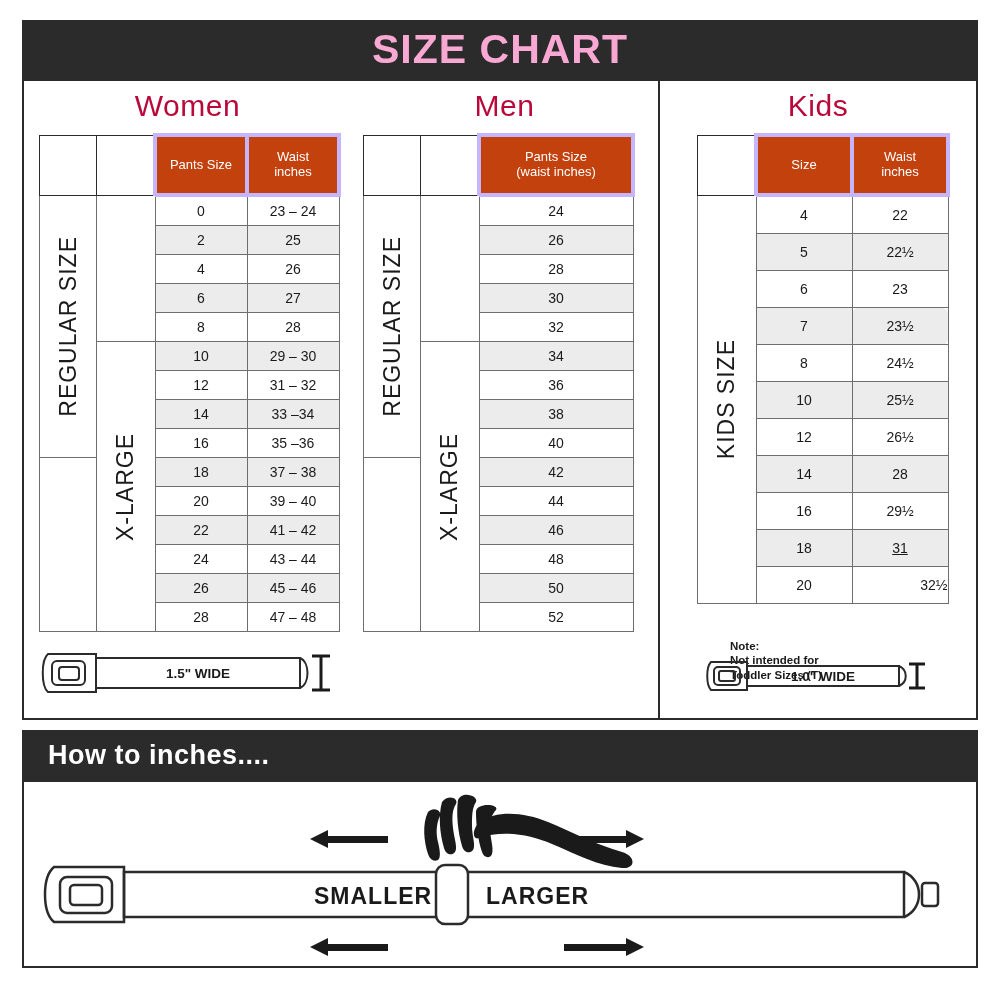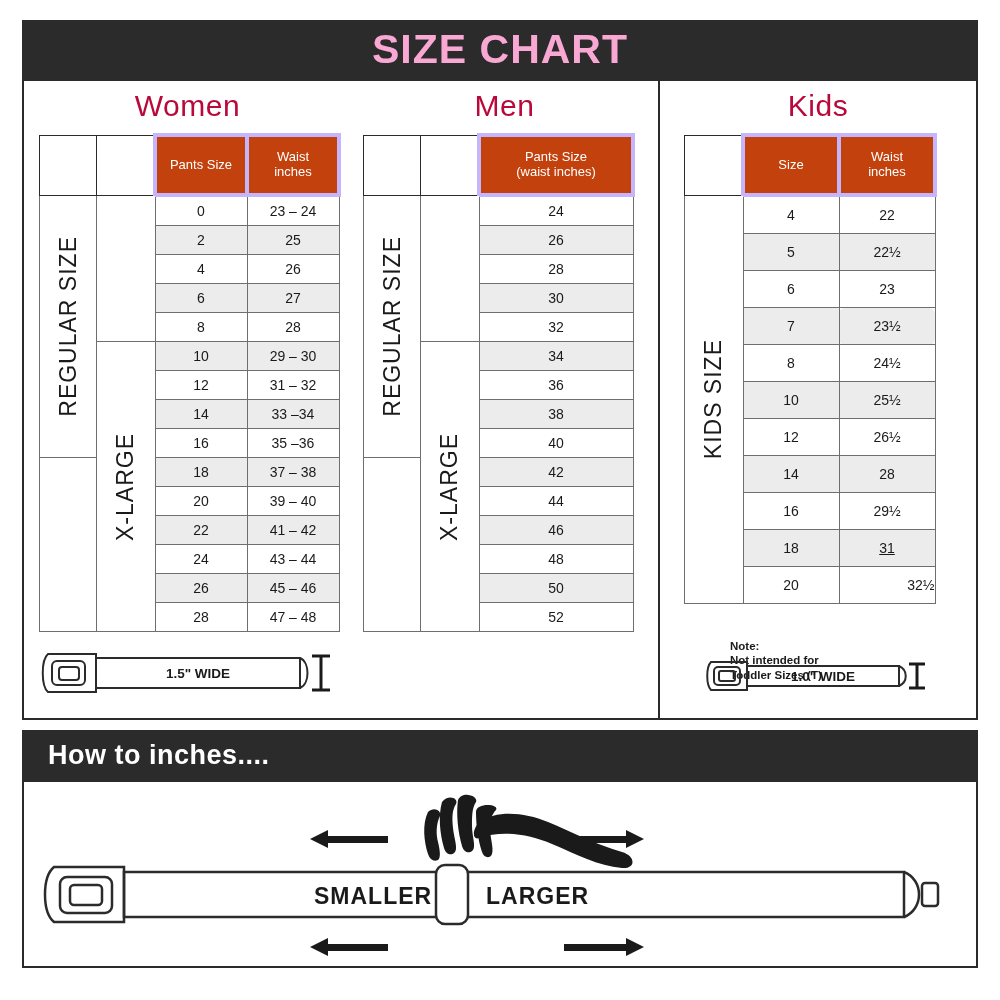--- a/index.html
+++ b/index.html
@@ -98,21 +98,21 @@
     display: block;
     margin: 0 auto;
   }
   .grey { background: #c2c2c2; }
   .white { background: #ffffff; }
   .blackhdr { background: #2b2b2b; }
 
   
   .wrap-women { position: absolute; left: 15px; top: 52px; }
   .wrap-men   { position: absolute; left: 12px; top: 52px; }
-  .wrap-kids  { position: absolute; left: 24px; top: 52px; }
+  .wrap-kids  { position: absolute; left: 37px; top: 52px; }
 
   .belt-note {
     position: absolute;
     font-size: 11.5px;
     font-weight: bold;
     line-height: 1.25;
     left: 70px;
     top: 558px;
   }
 

